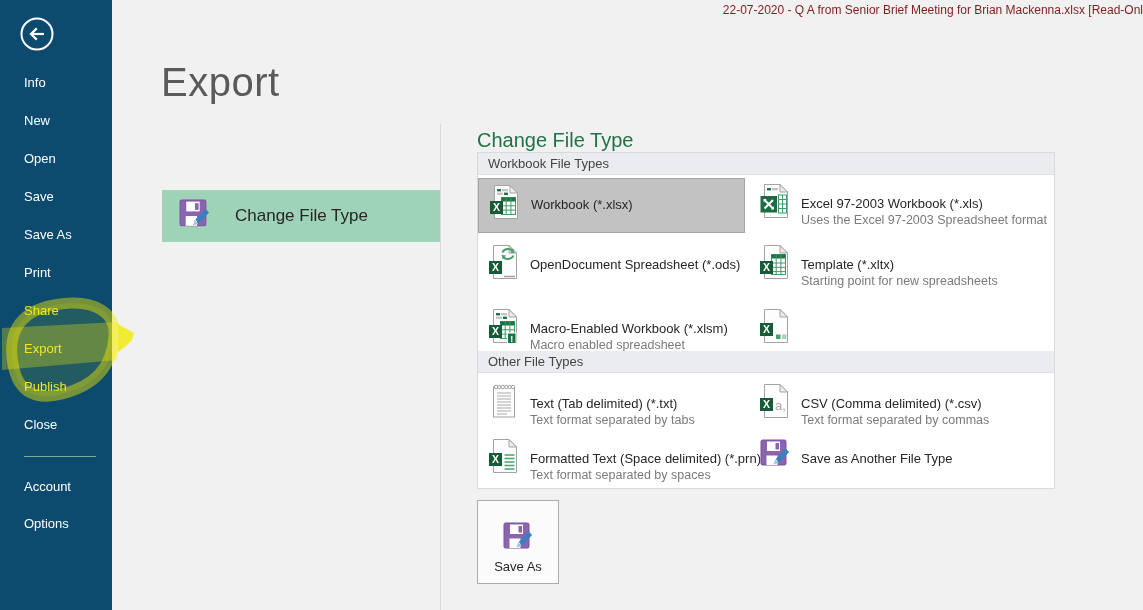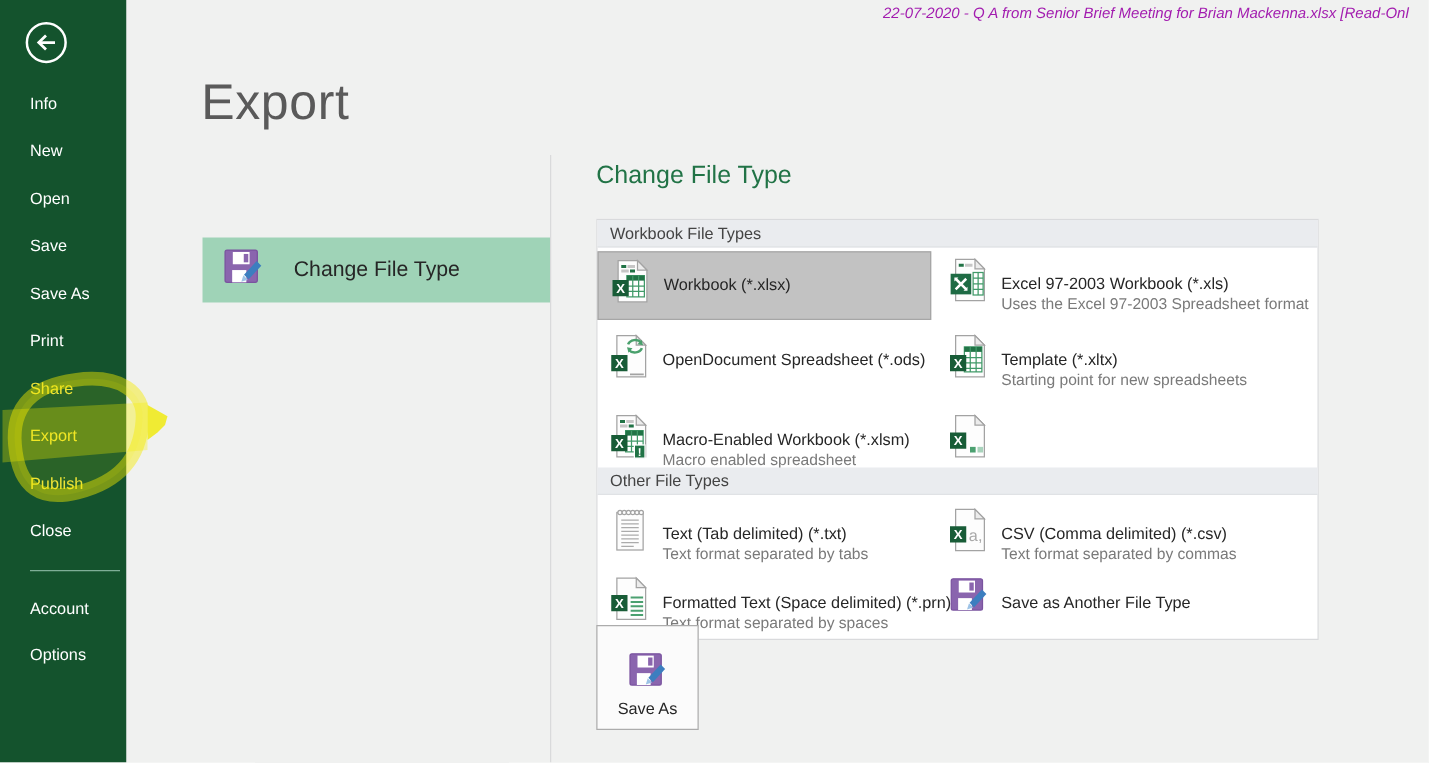--- a/index.html
+++ b/index.html
@@ -1,42 +1,42 @@
 <!DOCTYPE html>
 <html><head>
 <meta charset="utf-8">
 <style>
   html,body{margin:0;padding:0;}
   body{font-family:"Liberation Sans",sans-serif;}
   .root{position:relative;width:1143px;height:610px;background:#F0F1F0;overflow:hidden;}
 
   
-  .titletext{position:absolute;top:3px;right:16px;font-size:12px;color:#a21caf;white-space:nowrap;font-style:italic;}
-
-  
-  .sidebar{position:absolute;left:0;top:0;width:101px;height:610px;background:#14532d;z-index:1;}
+  .titletext{position:absolute;top:3px;right:0;font-size:12px;color:#7f1d1d;white-space:nowrap;}
+
+  
+  .sidebar{position:absolute;left:0;top:0;width:112px;height:610px;background:#0c4a6e;z-index:1;}
   .backbtn{position:absolute;left:19px;top:16px;width:36px;height:36px;cursor:pointer;}
   .navitem{position:absolute;left:24px;font-size:13px;color:#FFFFFF;cursor:pointer;white-space:nowrap;}
   .navitem.hl{color:#EDE23C;}
   .sdivider{position:absolute;left:24px;top:456px;width:72px;height:1px;background:#7FAE97;}
 
   
   .marker{position:absolute;left:0;top:288px;z-index:2;pointer-events:none;}
 
   
   .pagetitle{position:absolute;left:161px;top:60px;margin:0;font-size:40px;font-weight:300;color:#5A5A5A;letter-spacing:0.5px;}
   .opt{position:absolute;left:162px;width:278px;height:52px;cursor:pointer;display:flex;align-items:center;}
   .opt.sel{background:#9FD3B7;}
   .opt .oicon{margin-left:16px;width:33px;height:37px;flex:none;}
   .opt .olabel{margin-left:24px;font-size:17px;color:#262626;white-space:nowrap;}
   .vdivider{position:absolute;left:440px;top:124px;width:1px;height:486px;background:#D9DADB;}
 
   
   .ftheading{position:absolute;left:477px;top:129px;margin:0;font-size:20px;font-weight:400;color:#217346;}
-  .ftpanel{position:absolute;left:477px;top:175px;width:578px;height:337px;background:#FFFFFF;border:1px solid #D9DADC;box-sizing:border-box;}
+  .ftpanel{position:absolute;left:477px;top:152px;width:578px;height:337px;background:#FFFFFF;border:1px solid #D9DADC;box-sizing:border-box;}
   .band{position:absolute;left:0;width:576px;height:22px;background:#EAECEF;border-bottom:1px solid #E0E2E5;font-size:13px;color:#444444;line-height:22px;padding-left:10px;box-sizing:border-box;}
   .ftile{position:absolute;display:flex;cursor:pointer;box-sizing:border-box;padding:4px 8px 0 10px;}
   .ftile.sel{background:#C2C2C2;border:1px solid #A6A6A6;}
   .ficon{width:32px;height:36px;flex:none;margin-right:10px;margin-top:1px;}
   .ftxt{min-width:0;}
   .ftitle{font-size:13px;color:#262626;line-height:17px;white-space:nowrap;margin-top:13px;}
   .fdesc{font-size:12.5px;color:#7A7A7A;line-height:16px;}
 
   
   .saveas{position:absolute;left:477px;top:500px;width:82px;height:84px;background:#FBFBFB;border:1px solid #ACACAC;box-sizing:border-box;cursor:pointer;text-align:center;}

